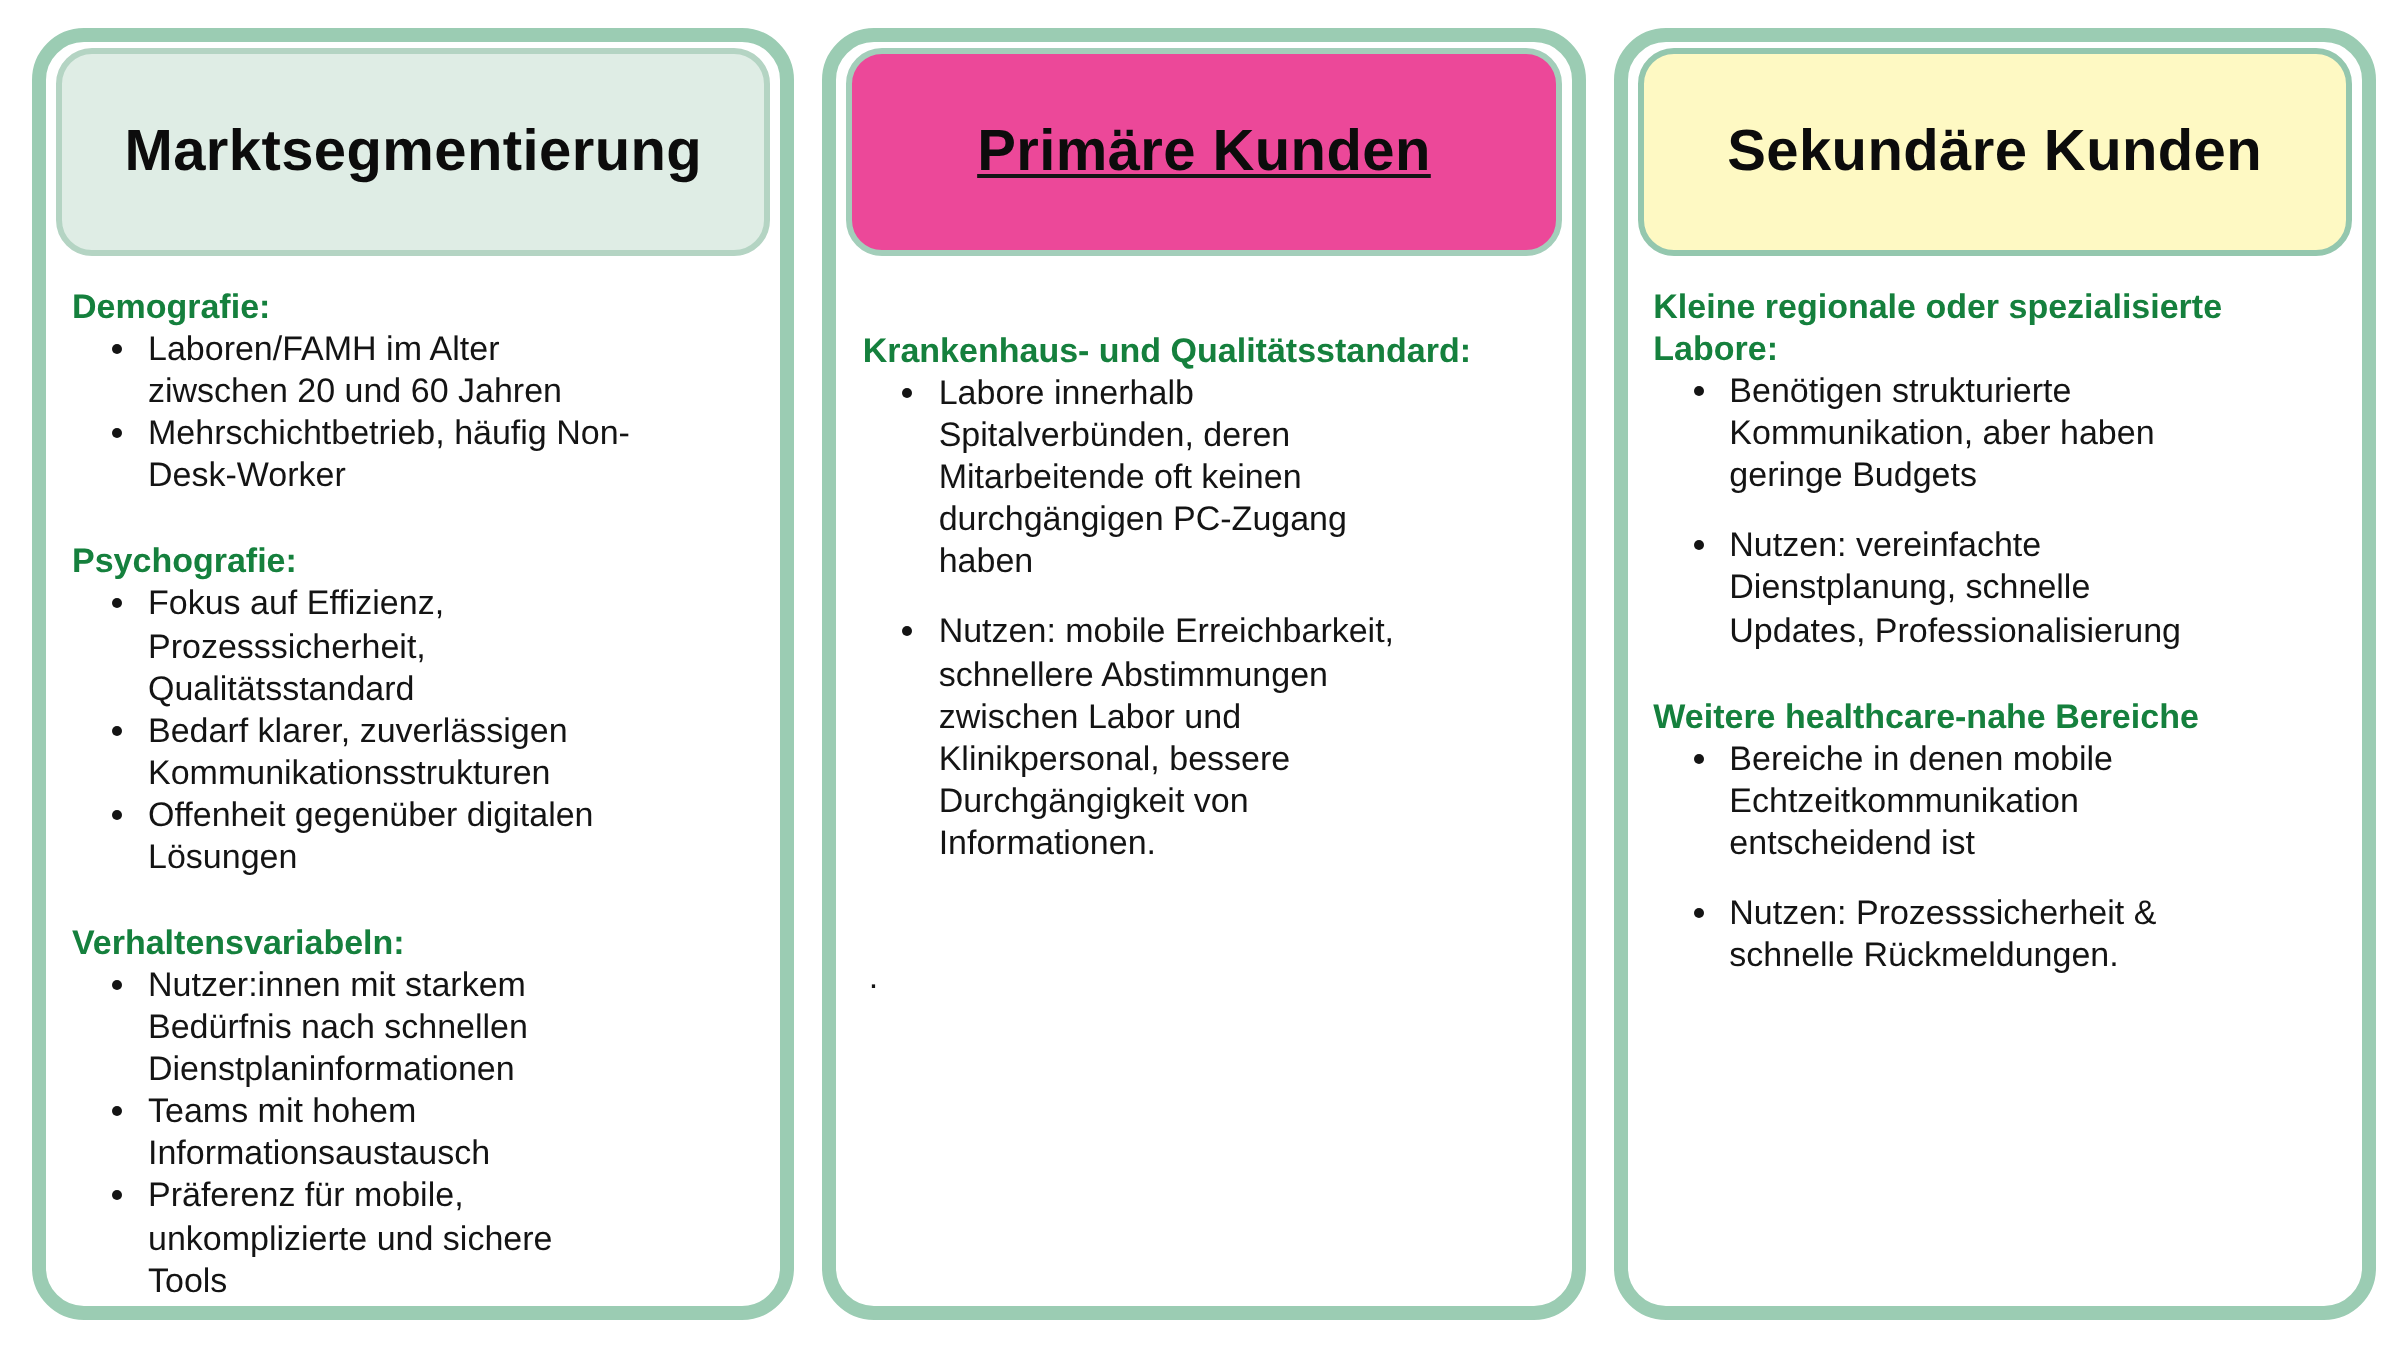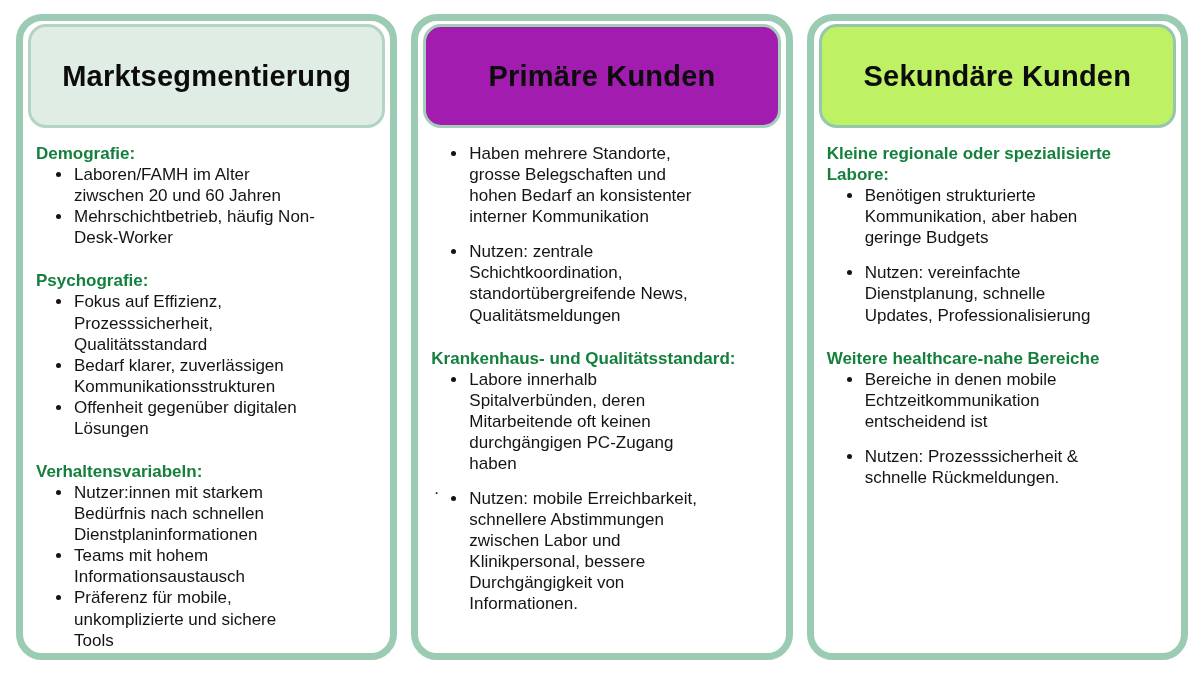--- a/index.html
+++ b/index.html
@@ -96,43 +96,39 @@
           <ul class="bullet-list">
             <li class="bullet-item">Nutzer:innen mit starkem Bedürfnis nach schnellen Dienstplaninformationen</li>
             <li class="bullet-item">Teams mit hohem Informationsaustausch</li>
             <li class="bullet-item">Präferenz für mobile, unkomplizierte und sichere Tools</li>
           </ul>
         </div>
       </div>
   </section>
 
   <section class="card" style="border-color: rgb(155, 204, 179);">
-    <header class="card-header" style="background: #a21caf; border-color: rgb(163, 206, 186);">
+    <header class="card-header" style="background: #ec4899; border-color: rgb(163, 206, 186); text-decoration: underline;">
       <h2 class="card-title">Primäre Kunden</h2>
     </header>
     <div class="card-body">
         <div class="section spaced">
-          <ul class="bullet-list">
-            <li class="bullet-item">Haben mehrere Standorte, grosse Belegschaften und hohen Bedarf an konsistenter interner Kommunikation</li>
-            <li class="bullet-item">Nutzen: zentrale Schichtkoordination, standortübergreifende News, Qualitätsmeldungen</li>
-          </ul>
         </div>
         <div class="section spaced">
           <div class="section-heading">Krankenhaus- und Qualitätsstandard:</div>
           <ul class="bullet-list">
             <li class="bullet-item">Labore innerhalb Spitalverbünden, deren Mitarbeitende oft keinen durchgängigen PC-Zugang haben</li>
             <li class="bullet-item">Nutzen: mobile Erreichbarkeit, schnellere Abstimmungen zwischen Labor und Klinikpersonal, bessere Durchgängigkeit von Informationen.</li>
           </ul>
         </div>
       </div>
   <span class="stray-mark">.</span>
     </section>
 
   <section class="card" style="border-color: rgb(155, 204, 179);">
-    <header class="card-header" style="background: #bef264; border-color: rgb(148, 199, 174);">
+    <header class="card-header" style="background: #fef9c3; border-color: rgb(148, 199, 174);">
       <h2 class="card-title">Sekundäre Kunden</h2>
     </header>
     <div class="card-body">
         <div class="section spaced">
           <div class="section-heading">Kleine regionale oder spezialisierte Labore:</div>
           <ul class="bullet-list">
             <li class="bullet-item">Benötigen strukturierte Kommunikation, aber haben geringe Budgets</li>
             <li class="bullet-item">Nutzen: vereinfachte Dienstplanung, schnelle Updates, Professionalisierung</li>
           </ul>
         </div>

